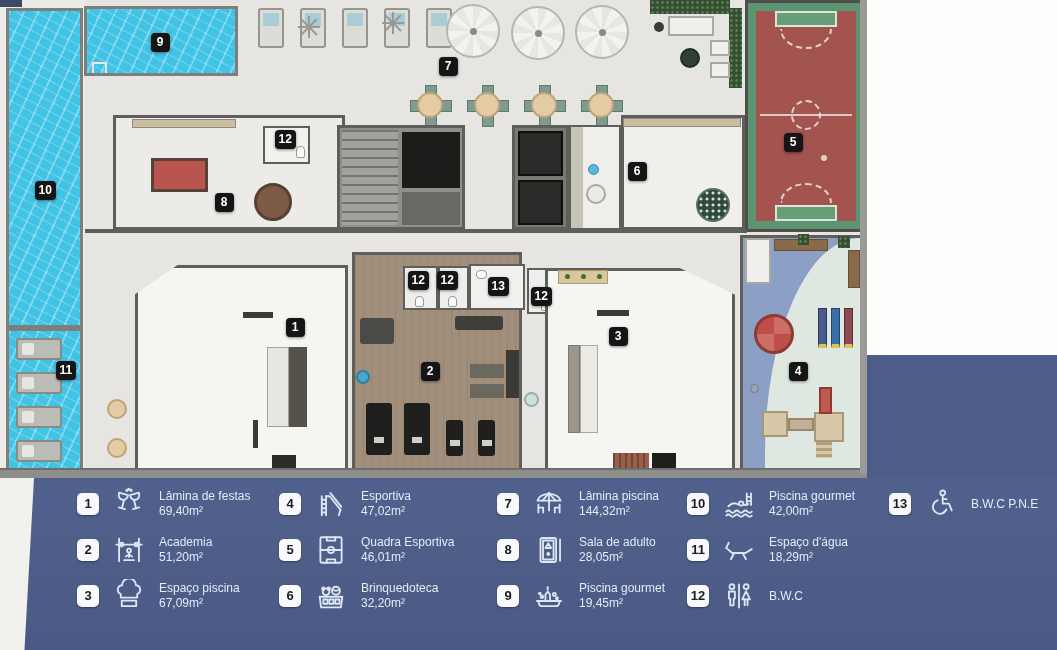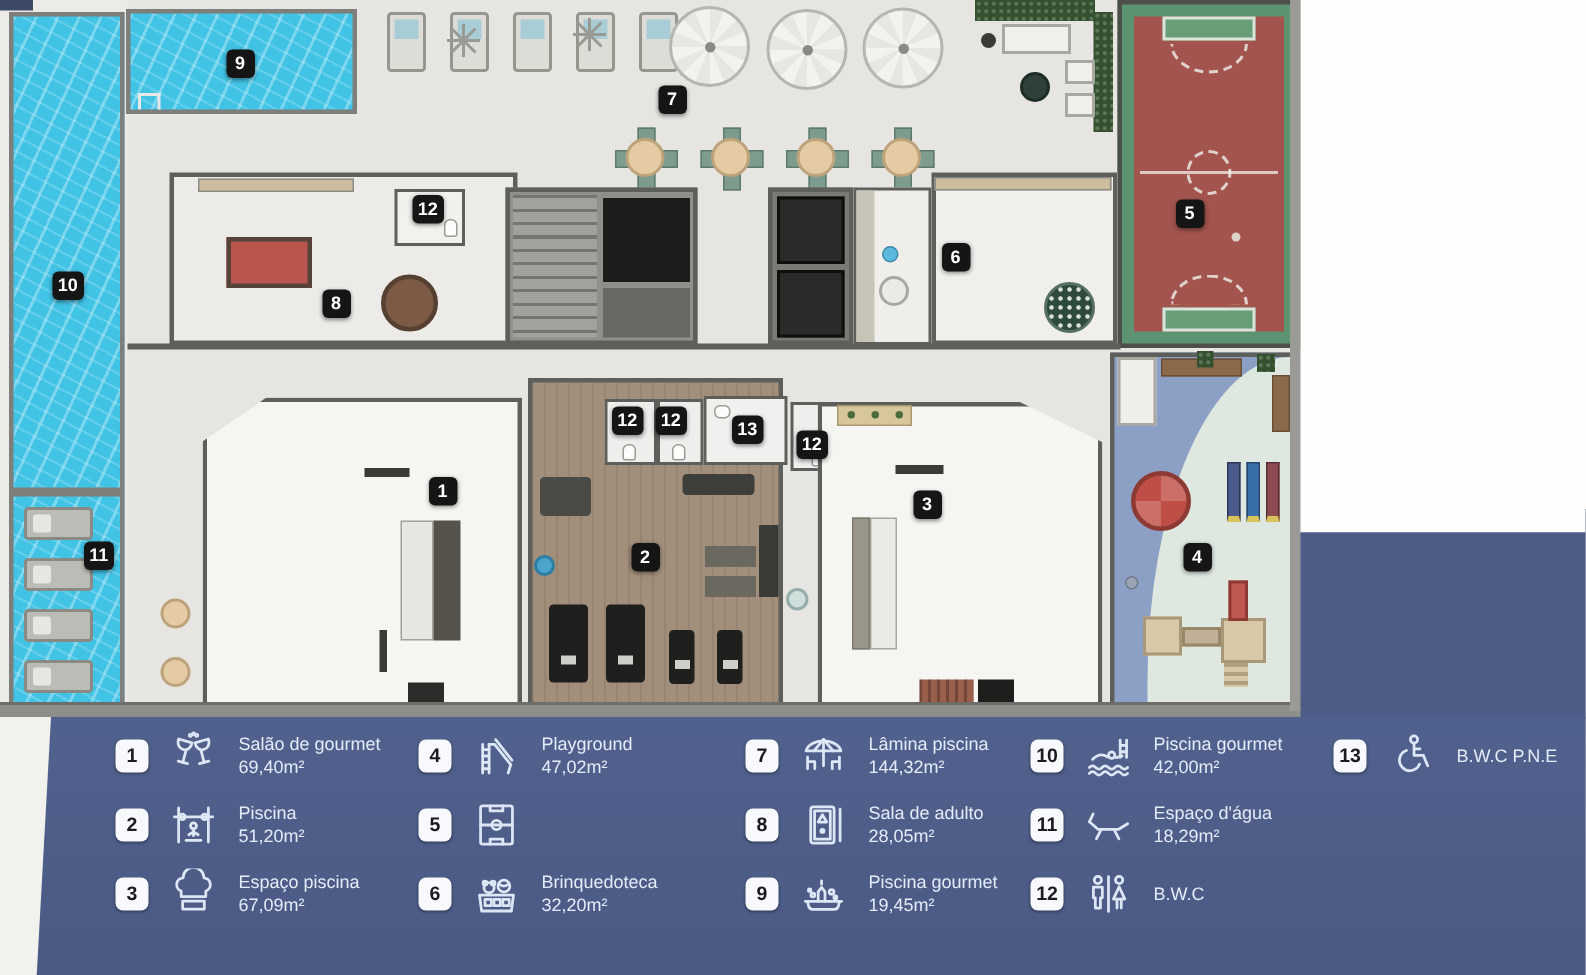--- a/index.html
+++ b/index.html
@@ -440,39 +440,39 @@
           <path d="M4.8 14.4l4.4 1.2"></path>
           <path d="M19 4c.8 2.8-.4 4.6-2.3 5-1.9.4-3.6-.8-4-3.2z"></path>
           <path d="M15.5 9.2L17 15"></path>
           <path d="M14.8 15.6l4.4-1.2"></path>
           <circle cx="10.5" cy="2.3" r=".5"></circle>
           <circle cx="12" cy="1.6" r=".5"></circle>
           <circle cx="13.5" cy="2.3" r=".5"></circle>
         </svg>
       </div>
       <div class="ltext">
-        <div>Salão de gourmet</div>
+        <div>Lâmina de festas</div>
         <div>69,40m²</div>
       </div>
     </div>
     <div class="ab legend-item" style="left: 77px; top: 52px;">
       <div class="lbadge">2</div>
       <div class="licon">
         <svg viewBox="0 0 24 24">
           <path d="M5 4v16M19 4v16"></path>
           <path d="M3 8.2h18"></path>
           <circle cx="6.8" cy="8.2" r="1.3"></circle>
           <circle cx="17.2" cy="8.2" r="1.3"></circle>
           <circle cx="12" cy="12.4" r="1.4"></circle>
           <path d="M12 13.8v3.2M12 15.2l-2.2 1.4M12 15.2l2.2 1.4"></path>
           <path d="M8.5 19.2h7"></path>
         </svg>
       </div>
       <div class="ltext">
-        <div>Piscina</div>
+        <div>Academia</div>
         <div>51,20m²</div>
       </div>
     </div>
     <div class="ab legend-item" style="left: 77px; top: 98px;">
       <div class="lbadge">3</div>
       <div class="licon">
         <svg viewBox="0 0 24 24">
           <path d="M6.2 10.6A3.2 3.2 0 0 1 7.1 4.4 4.9 4.9 0 0 1 16.9 4.4 3.2 3.2 0 0 1 17.8 10.6V13.2H6.2z"></path>
           <path d="M6.9 15.3h10.2v3.8H6.9z"></path>
         </svg>
@@ -487,34 +487,38 @@
       <div class="licon">
         <svg viewBox="0 0 24 24">
           <path d="M5.5 20V6.5M8.5 20V6.5"></path>
           <path d="M5.5 9h3M5.5 12h3M5.5 15h3M5.5 18h3"></path>
           <path d="M8.5 6.5h2.6l7.6 9.6"></path>
           <path d="M11.6 4.3l7.7 9.7"></path>
           <path d="M18.7 16.1l-1.2 3.9"></path>
         </svg>
       </div>
       <div class="ltext">
-        <div>Playground</div>
+        <div>Esportiva</div>
         <div>47,02m²</div>
       </div>
     </div>
     <div class="ab legend-item" style="left: 279px; top: 52px;">
       <div class="lbadge">5</div>
       <div class="licon">
         <svg viewBox="0 0 24 24">
           <rect x="4.5" y="3" width="15" height="18" rx="1"></rect>
           <path d="M4.5 12h15"></path>
           <circle cx="12" cy="12" r="2.2"></circle>
           <path d="M9 5.4h6M9 3v2.4M15 3v2.4"></path>
           <path d="M9 18.6h6M9 21v-2.4M15 21v-2.4"></path>
         </svg>
+      </div>
+      <div class="ltext">
+        <div>Quadra Esportiva</div>
+        <div>46,01m²</div>
       </div>
     </div>
     <div class="ab legend-item" style="left: 279px; top: 98px;">
       <div class="lbadge">6</div>
       <div class="licon">
         <svg viewBox="0 0 24 24">
           <path d="M4 12.5h16l-1 7.5H5z"></path>
           <circle cx="8.5" cy="9" r="2.4"></circle>
           <circle cx="6.6" cy="6.9" r=".9"></circle>
           <circle cx="10.4" cy="6.9" r=".9"></circle>

